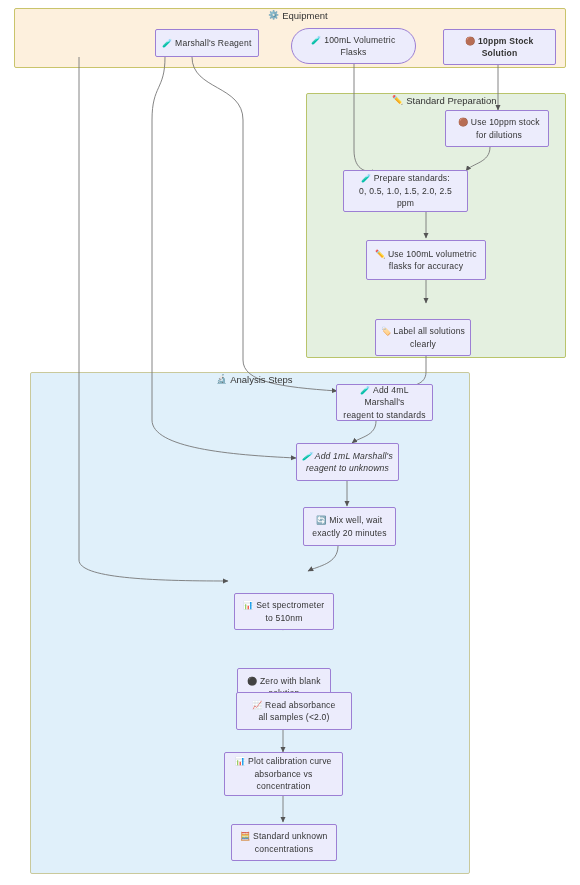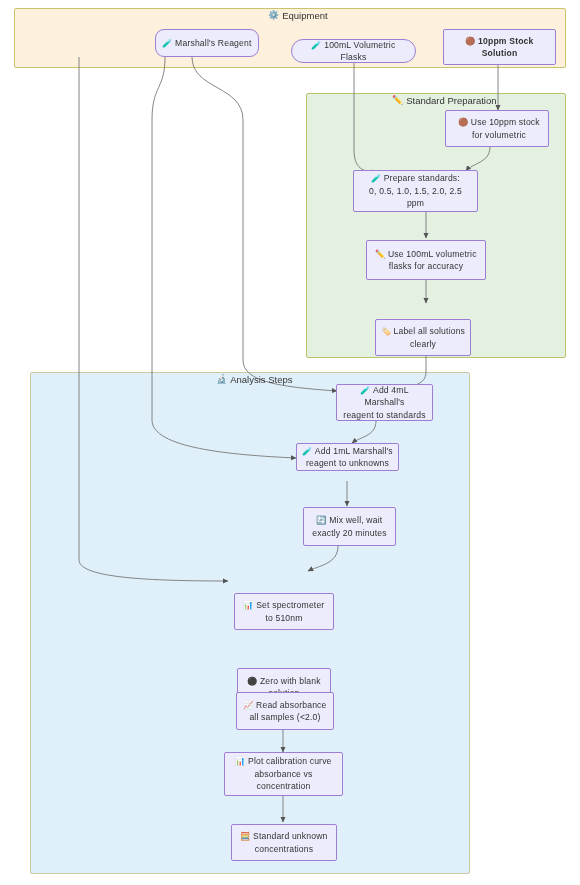--- a/index.html
+++ b/index.html
@@ -145,47 +145,47 @@
     <span class="ic">✏️</span>
     <span>Standard Preparation</span>
   </div>
 
   <div class="cluster-label" style="left:216px; top:375px;">
     <span class="ic">🔬</span>
     <span>Analysis Steps</span>
   </div>
 
 
-  <div class="node" style="left:155px; top:29px; width:104px; height:28px;border-radius:9px;">
+  <div class="node" style="left:155px; top:29px; width:104px; height:28px;">
     <span class="node-text">
       <span class="ic">🧪</span><span>Marshall's Reagent</span>
     </span>
   </div>
 
-  <div class="node" style="left:291px; top:39px; width:125px; height:24px;border-radius:19px;">
+  <div class="node" style="left:291px; top:28px; width:125px; height:36px;border-radius:19px;">
     <span class="node-text">
       <span class="ic">🧪</span><span>100mL Volumetric</span><br>
       <span>Flasks</span>
     </span>
   </div>
 
   <div class="node" style="left:443px; top:29px; width:113px; height:36px;font-weight:bold;">
     <span class="node-text">
       <span class="ic">🟤</span><span>10ppm Stock Solution</span>
     </span>
   </div>
 
   <div class="node" style="left:445px; top:110px; width:104px; height:37px;padding-left:8px;">
     <span class="node-text">
       <span class="ic">🟤</span><span>Use 10ppm stock</span><br>
-      <span>for volumetric</span>
-    </span>
-  </div>
-
-  <div class="node" style="left:353px; top:170px; width:125px; height:42px;align-items:center;">
+      <span>for dilutions</span>
+    </span>
+  </div>
+
+  <div class="node" style="left:343px; top:170px; width:125px; height:42px;align-items:center;">
     <span class="node-text">
       <span class="ic">🧪</span><span>Prepare standards:</span><br>
       <span>0, 0.5, 1.0, 1.5, 2.0, 2.5</span><br>
       <span>ppm</span>
     </span>
   </div>
 
   <div class="node" style="left:366px; top:240px; width:120px; height:40px;">
     <span class="node-text">
       <span class="ic">✏️</span><span>Use 100mL volumetric</span><br>
@@ -200,21 +200,21 @@
     </span>
   </div>
 
   <div class="node" style="left:336px; top:384px; width:97px; height:37px;">
     <span class="node-text">
       <span class="ic">🧪</span><span>Add 4mL Marshall's</span><br>
       <span>reagent to standards</span>
     </span>
   </div>
 
-  <div class="node" style="left:296px; top:443px; width:103px; height:28px;">
+  <div class="node" style="left:296px; top:443px; width:103px; height:38px;font-style:italic;">
     <span class="node-text">
       <span class="ic">🧪</span><span>Add 1mL Marshall's</span><br>
       <span>reagent to unknowns</span>
     </span>
   </div>
 
   <div class="node" style="left:303px; top:507px; width:93px; height:39px;">
     <span class="node-text">
       <span class="ic">🔄</span><span>Mix well, wait</span><br>
       <span>exactly 20 minutes</span>
@@ -228,21 +228,21 @@
     </span>
   </div>
 
   <div class="node" style="left:237px; top:668px; width:94px; height:38px;justify-content:center;">
     <span class="node-text">
       <span class="ic">⚫</span><span>Zero with blank</span><br>
       <span>solution</span>
     </span>
   </div>
 
-  <div class="node" style="left:236px; top:692px; width:98px; height:38px;">
+  <div class="node" style="left:236px; top:692px; width:116px; height:38px;">
     <span class="node-text">
       <span class="ic">📈</span><span>Read absorbance</span><br>
       <span>all samples (&lt;2.0)</span>
     </span>
   </div>
 
   <div class="node" style="left:224px; top:752px; width:119px; height:44px;">
     <span class="node-text">
       <span class="ic">📊</span><span>Plot calibration curve</span><br>
       <span>absorbance vs</span><br>

